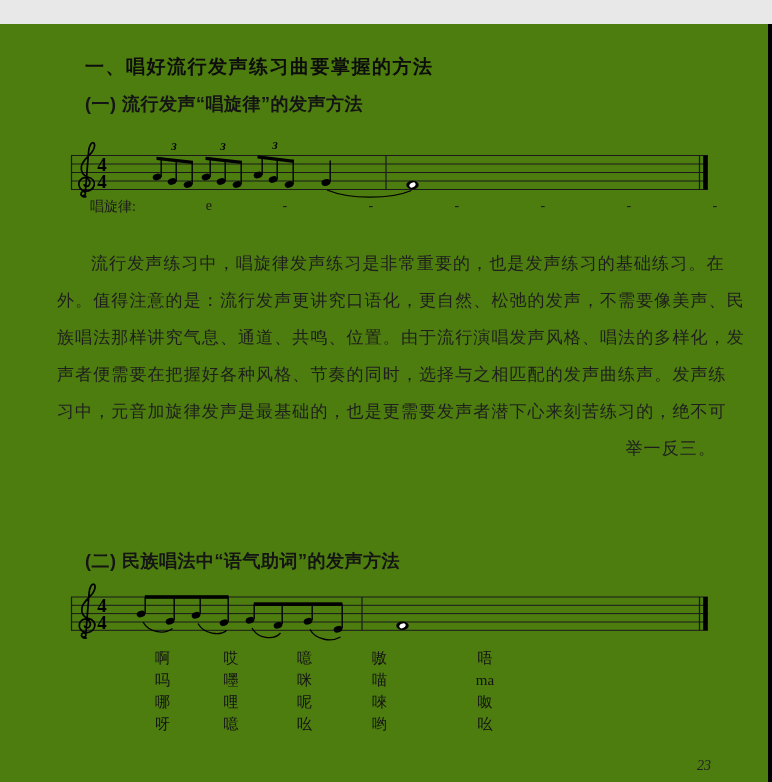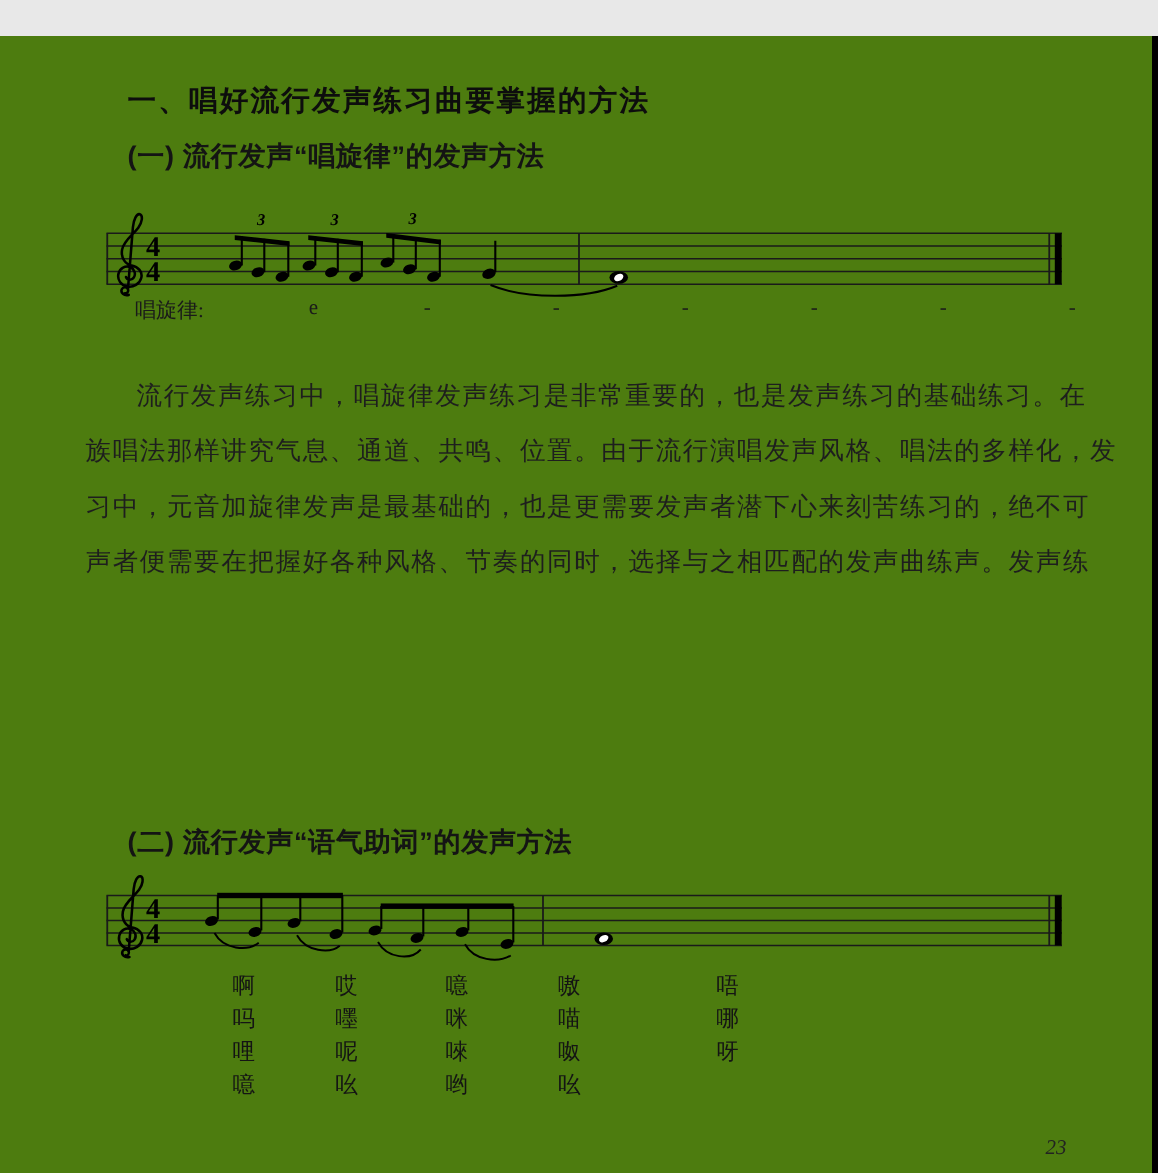--- a/index.html
+++ b/index.html
@@ -127,26 +127,28 @@
     <span class="syl syl-dash">-</span>
     <span class="syl syl-dash">-</span>
     <span class="syl syl-dash">-</span>
     <span class="syl syl-dash">-</span>
     <span class="syl syl-dash">-</span>
     <span class="syl syl-dash">-</span>
   </div>
 
   <div class="para">
     <div class="ln ln-first">流行发声练习中，唱旋律发声练习是非常重要的，也是发声练习的基础练习。在</div>
+    <div class="ln">外。值得注意的是：流行发声更讲究口语化，更自然、松弛的发声，不需要像美声、民</div>
     <div class="ln">族唱法那样讲究气息、通道、共鸣、位置。由于流行演唱发声风格、唱法的多样化，发</div>
+    <div class="ln">声者便需要在把握好各种风格、节奏的同时，选择与之相匹配的发声曲练声。发声练</div>
     <div class="ln">习中，元音加旋律发声是最基础的，也是更需要发声者潜下心来刻苦练习的，绝不可</div>
-    <div class="ln">声者便需要在把握好各种风格、节奏的同时，选择与之相匹配的发声曲练声。发声练</div>
+    <div class="ln">举一反三。</div>
   </div>
 
-  <h2 class="h2 h2b">(二) 流行发声“语气助词”的发声方法</h2>
+  <h2 class="h2 h2b">(二) 民族唱法中“语气助词”的发声方法</h2>
 
   <svg class="score score2" width="650" height="62" viewBox="0 0 650 62" aria-hidden="true">
     <g>
       <line class="staff-line" x1="11" y1="15" x2="648" y2="15"></line>
       <line class="staff-line" x1="11" y1="23.3" x2="648" y2="23.3"></line>
       <line class="staff-line" x1="11" y1="31.6" x2="648" y2="31.6"></line>
       <line class="staff-line" x1="11" y1="40" x2="648" y2="40"></line>
       <line class="staff-line" x1="11" y1="48.3" x2="648" y2="48.3"></line>
       <line class="barline" x1="11.5" y1="15" x2="11.5" y2="48.3"></line>
     </g>
@@ -197,20 +199,21 @@
   <div class="lyrics-grid">
     <span class="cell">啊</span>
     <span class="cell">哎</span>
     <span class="cell">噫</span>
     <span class="cell">嗷</span>
     <span class="cell">唔</span>
     <span class="cell">吗</span>
     <span class="cell">嚜</span>
     <span class="cell">咪</span>
     <span class="cell">喵</span>
+    <span class="cell">ma</span>
     <span class="cell">哪</span>
     <span class="cell">哩</span>
     <span class="cell">呢</span>
     <span class="cell">唻</span>
     <span class="cell">呶</span>
     <span class="cell">呀</span>
     <span class="cell">噫</span>
     <span class="cell">吆</span>
     <span class="cell">哟</span>
     <span class="cell">吆</span>

